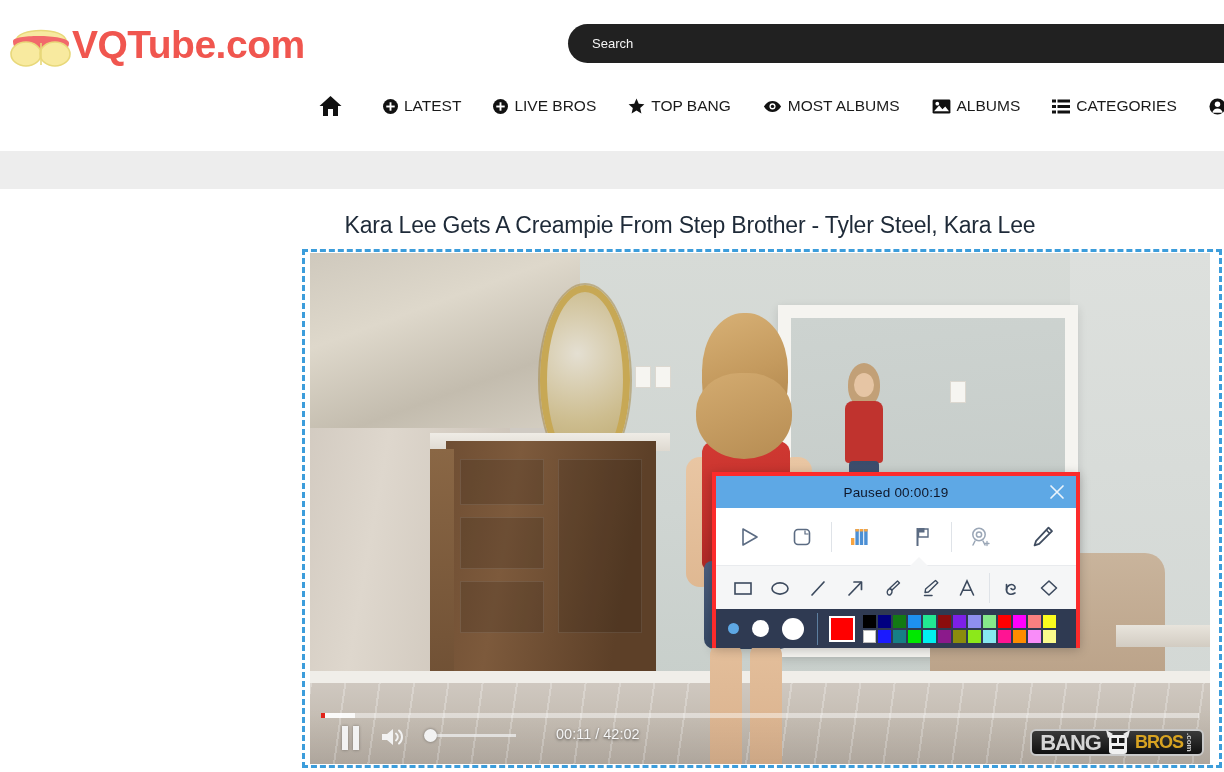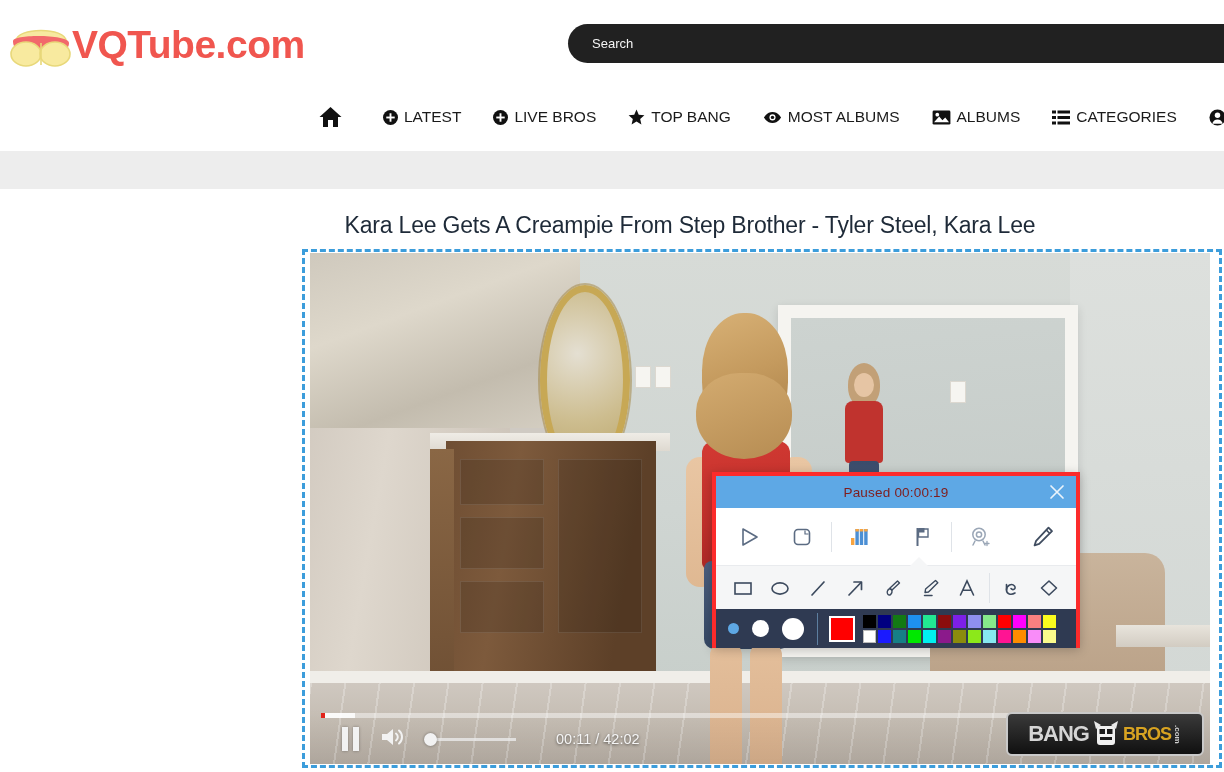--- a/index.html
+++ b/index.html
@@ -40,21 +40,21 @@
     color: #ffffff;
     font-family: "Liberation Sans", sans-serif;
     font-size: 13px;
     padding: 0 0 0 24px;
     outline: none;
   }
   .search-input::placeholder { color: #f4f4f4; opacity: 1; }
 
   
   .nav {
-    position: absolute; left: 0; top: 85px;
+    position: absolute; left: 0; top: 74px;
     width: 1224px; height: 64px;
     background: #ffffff;
     display: flex; align-items: center;
     padding-left: 318px;
     overflow: hidden;
   }
   .nav-item {
     display: flex; align-items: center;
     gap: 6px;
     margin-right: 32px;
@@ -265,21 +265,21 @@
   .progress-buffer {
     position: absolute; left: 0; top: 0; width: 34px; height: 5px;
     background: rgba(255,255,255,.85);
   }
   .progress-played {
     position: absolute; left: 0; top: 0; width: 12px; height: 5px;
     background: #e2231a;
   }
   .ctrl-row {
     position: absolute; left: 28px; top: 18px;
-    display: flex; align-items: center; gap: 0;
+    display: flex; align-items: flex-start; gap: 0;
   }
   .btn-pause { width: 26px; height: 24px; position: relative; cursor: pointer; }
   .btn-pause span {
     position: absolute; top: 0; width: 6px; height: 24px; background: #f2f2f2;
     box-shadow: 0 0 3px rgba(0,0,0,.35);
   }
   .btn-pause span:nth-child(1){ left: 4px; }
   .btn-pause span:nth-child(2){ left: 15px; }
   .vol-icon { margin-left: 16px; cursor: pointer; }
   .vol-slider {
@@ -299,21 +299,21 @@
     text-shadow: 0 1px 3px rgba(0,0,0,.6);
     white-space: nowrap;
   }
 
   
   .watermark {
     position: absolute; right: 6px; bottom: 8px;
     display: flex; align-items: center;
     background: linear-gradient(180deg,#3a3a3a,#101010);
     border: 2px solid #c9c9c9; border-radius: 6px;
-    padding: 3px 20px; height: 44px; z-index: 4;
+    padding: 3px 8px; height: 27px; z-index: 4;
   }
   .wm-bang { color: #d5d5d5; font-size: 22px; font-weight: bold; letter-spacing: -1px; }
   .wm-bros { color: #d8a321; font-size: 18px; font-weight: bold; letter-spacing: -1px; }
   .wm-com { color: #cfcfcf; font-size: 8px; font-weight: bold; writing-mode: vertical-rl; margin-left: 2px; }
   .wm-bus {
     width: 30px; height: 28px; margin: 0 2px; position: relative;
   }
 
   
   .recorder {
@@ -323,21 +323,21 @@
     background: #ffffff;
     z-index: 20;
     box-shadow: 0 2px 10px rgba(0,0,0,.22);
   }
   .rec-titlebar {
     position: relative;
     height: 32px; background: #5ea8e5;
     display: flex; align-items: center; justify-content: center;
   }
   .rec-title {
-    color: #7f1d1d; font-size: 13.5px; letter-spacing: .2px;
+    color: #0f172a; font-size: 13.5px; letter-spacing: .2px;
   }
   .rec-close {
     position: absolute; right: 10px; top: 50%; transform: translateY(-50%);
     width: 18px; height: 18px; cursor: pointer;
   }
   .rec-toolrow {
     height: 57px; background: #ffffff;
     display: flex; align-items: center;
     padding: 0 14px;
   }

